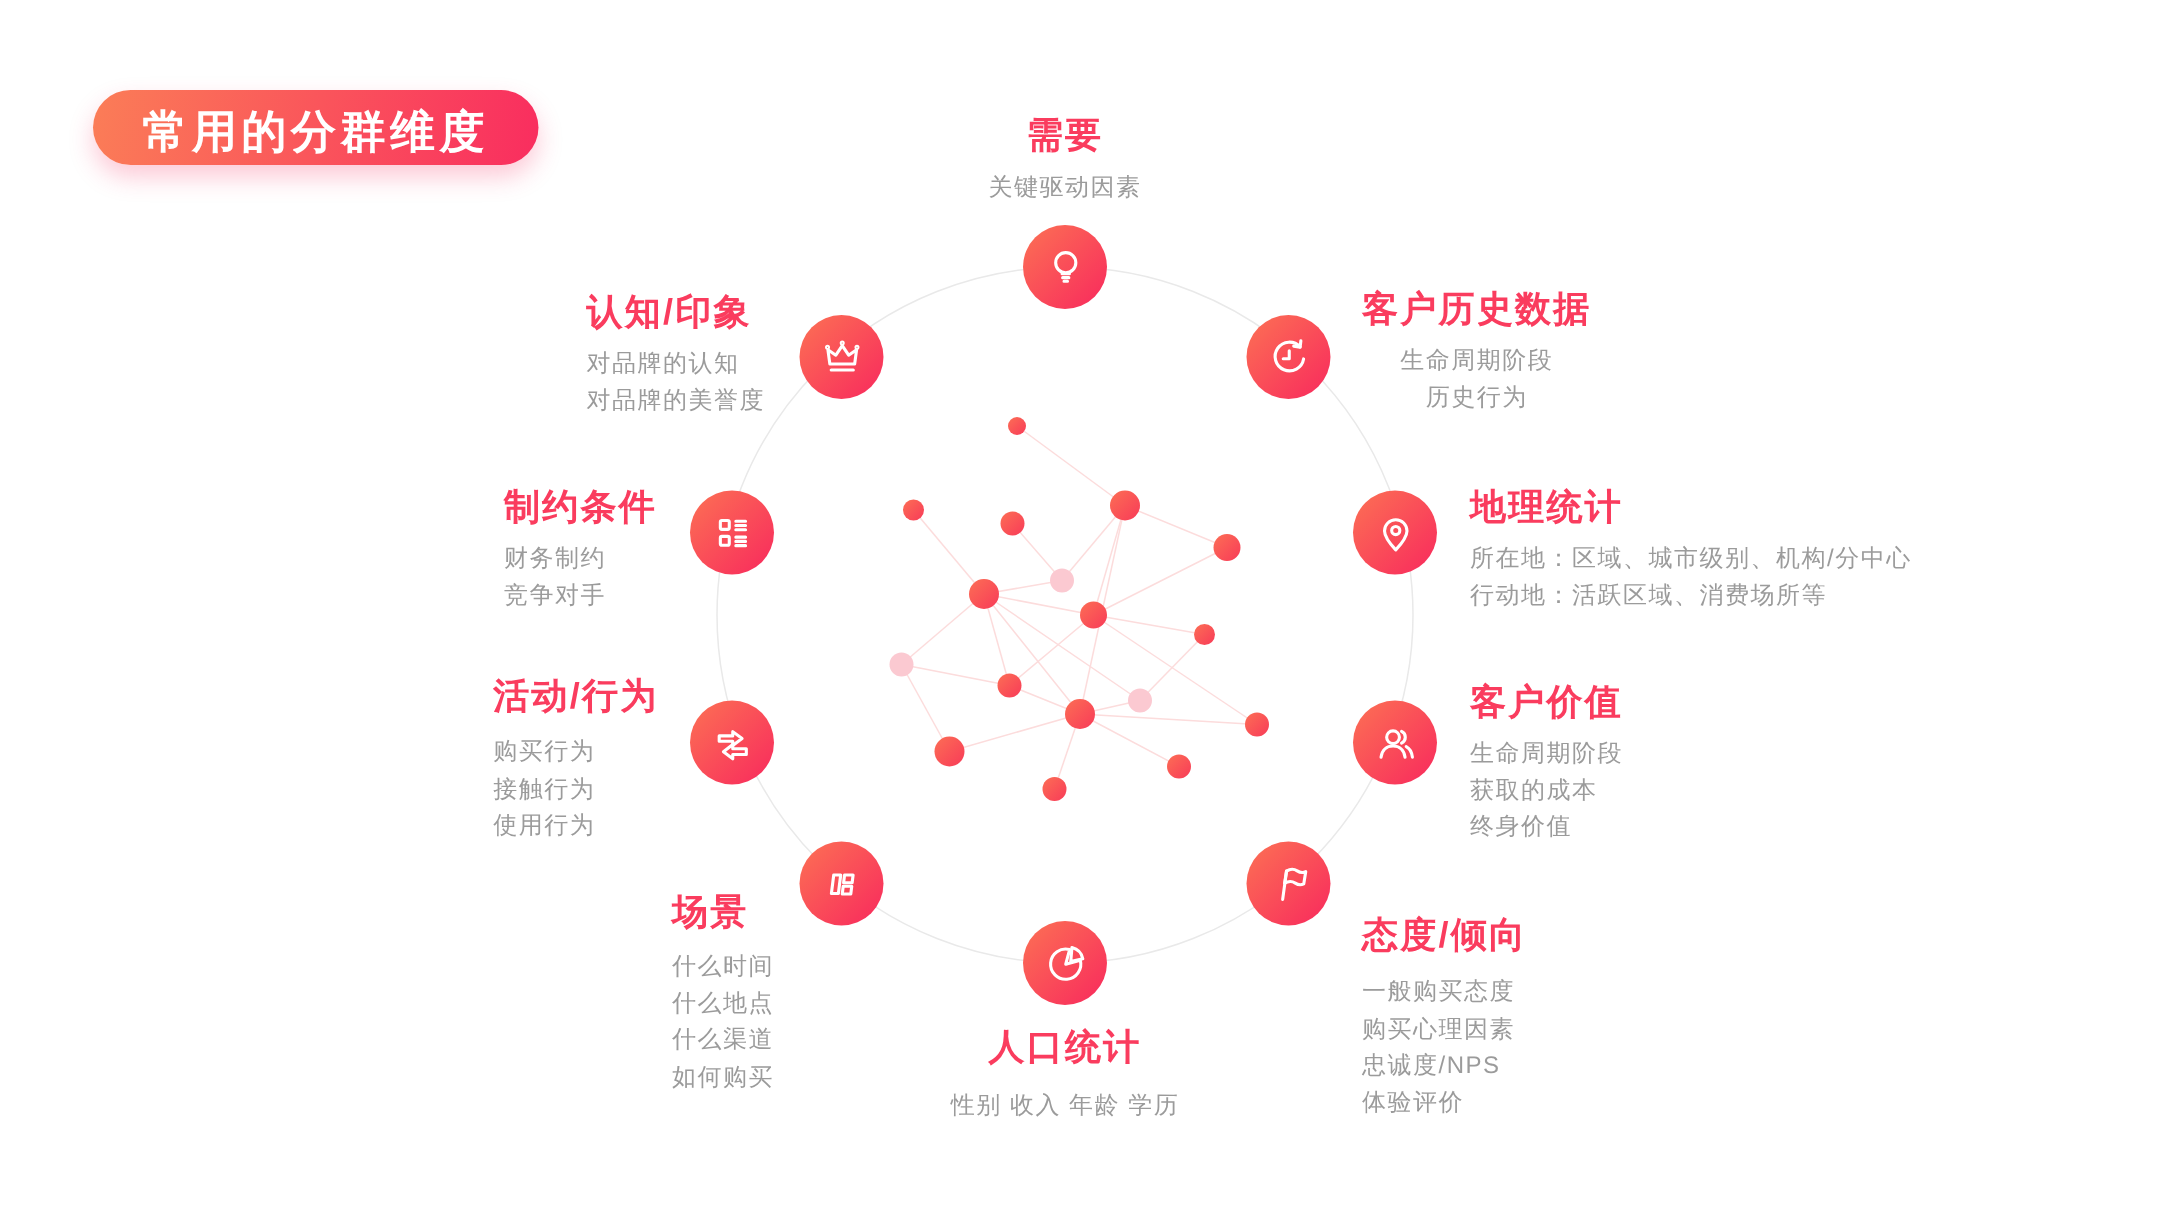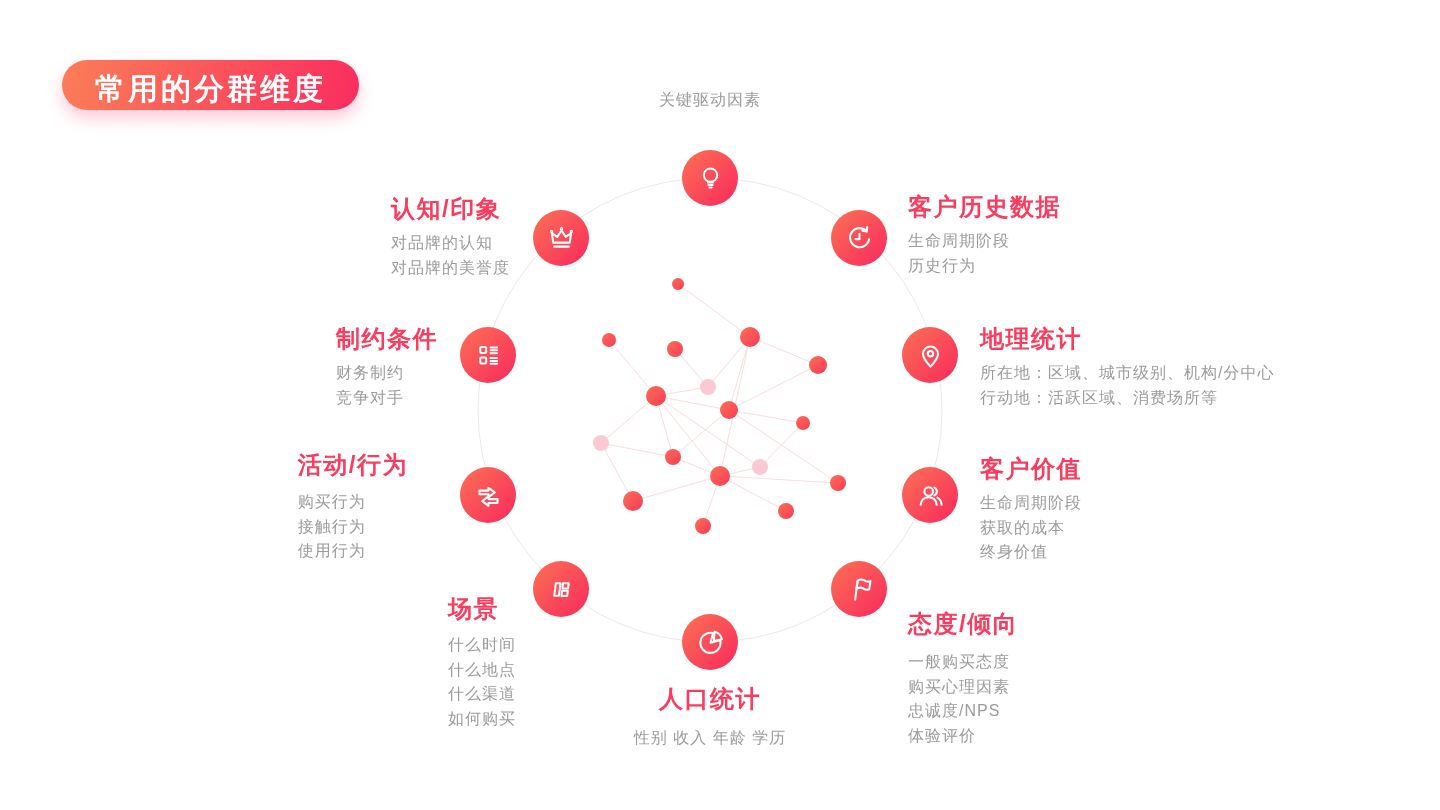--- a/index.html
+++ b/index.html
@@ -29,30 +29,30 @@
   .glyph{fill:none;stroke:#ffffff;stroke-width:1.6;stroke-linecap:round;stroke-linejoin:round;}
   
   .dim{position:absolute;z-index:2;white-space:nowrap;}
   .dim-title{font-size:24px;font-weight:bold;color:var(--accent,#fa3c5e);letter-spacing:1.5px;line-height:26px;}
   .dim-items{margin-top:9px;}
   .dim-item{font-size:16px;color:var(--subtext,#9b9b9b);letter-spacing:1px;line-height:24.5px;}
   .t-center{text-align:center;}
   .t-right{text-align:left;}
   #dim-need{left:510px;top:78px;width:400px;}
   #dim-need .dim-items{margin-top:10px;}
-  #dim-customer-history{left:908px;top:194px;}
+  #dim-customer-history{left:908px;top:194px;text-align:center;}
   #dim-geography{left:980px;top:326px;}
   #dim-customer-value{left:980px;top:456px;}
   #dim-attitude{left:908px;top:611px;}
   #dim-attitude .dim-items{margin-top:13px;}
   #dim-demographics{left:510px;top:686px;width:400px;}
   #dim-demographics .dim-items{margin-top:14px;}
   #dim-scene{right:924px;top:596px;}
   #dim-scene .dim-items{margin-top:11px;}
-  #dim-activity{right:1032px;top:452px;margin-left:24px;}
+  #dim-activity{right:1001px;top:452px;margin-left:24px;}
   #dim-activity .dim-items{margin-top:12px;}
   #dim-constraints{right:1002px;top:326px;}
   #dim-cognition{right:930px;top:196px;}
   
   #icon-need{left:682px;top:150px;}
   #icon-customer-history{left:831px;top:210px;}
   #icon-geography{left:902px;top:327px;}
   #icon-customer-value{left:902px;top:467px;}
   #icon-attitude{left:831px;top:561px;}
   #icon-demographics{left:682px;top:614px;}
@@ -203,20 +203,21 @@
     <path d="M5.6 15.2 4.6 7.9 8.7 10.7 12 5.8 15.3 10.7 19.4 7.9 18.4 15.2 Z"></path>
     <path d="M6.3 18.3h11.4"></path>
     <circle cx="4.4" cy="6.6" r="0.5"></circle>
         <circle cx="12" cy="4.4" r="0.5"></circle>
         <circle cx="19.6" cy="6.6" r="0.5"></circle>
   </g>
     </svg>
 </div>
 
 <div class="dim t-center" id="dim-need">
+  <div class="dim-title">需要</div>
   <div class="dim-items">
     <div class="dim-item">关键驱动因素</div>
   </div>
 </div>
 
 <div class="dim" id="dim-customer-history">
   <div class="dim-title">客户历史数据</div>
   <div class="dim-items">
     <div class="dim-item">生命周期阶段</div>
     <div class="dim-item">历史行为</div>

